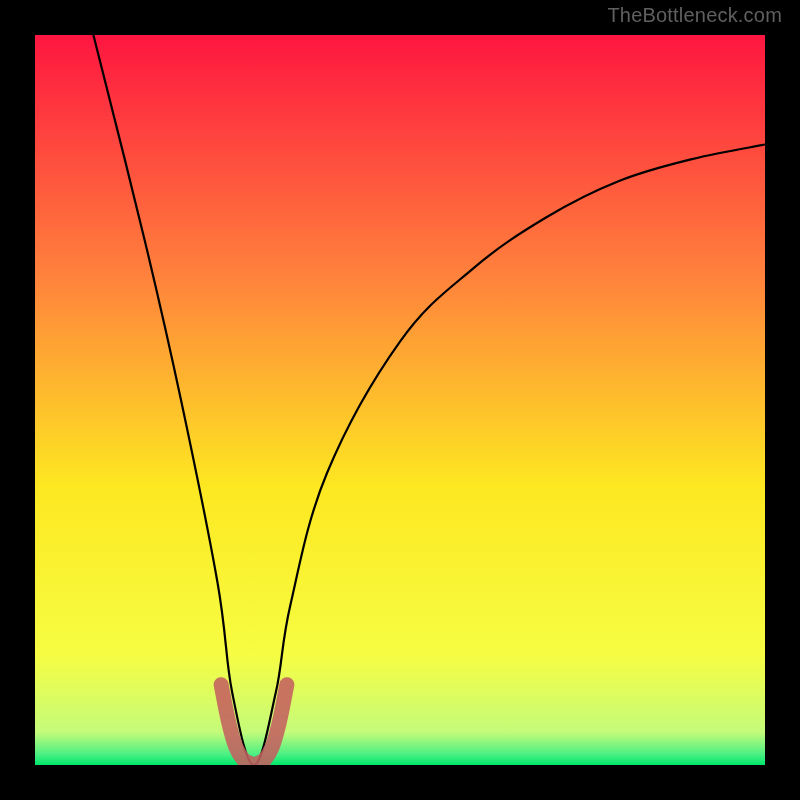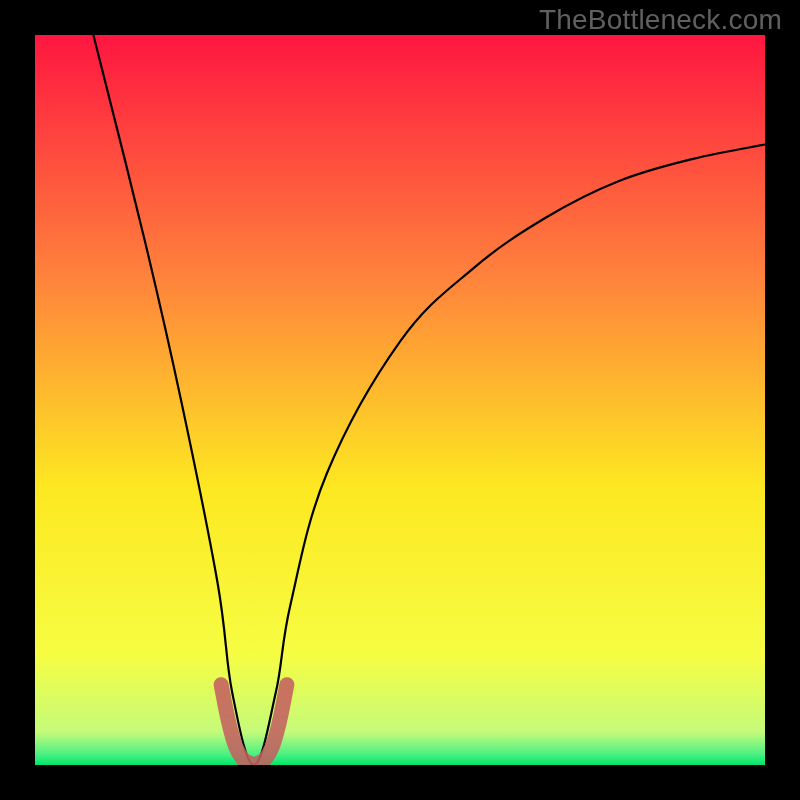--- a/index.html
+++ b/index.html
@@ -9,21 +9,21 @@
     height: 800px;
     background: #000;
     position: relative;
     font-family: Arial, sans-serif;
   }
   .watermark {
     position: absolute;
     top: 4px;
     right: 18px;
     color: #606060;
-    font-size: 28px;
+    font-size: 20px;
     font-weight: 500;
     z-index: 10;
     letter-spacing: 0.2px;
   }
   .plot-area {
     position: absolute;
     left: 35px;
     top: 35px;
     width: 730px;
     height: 730px;

